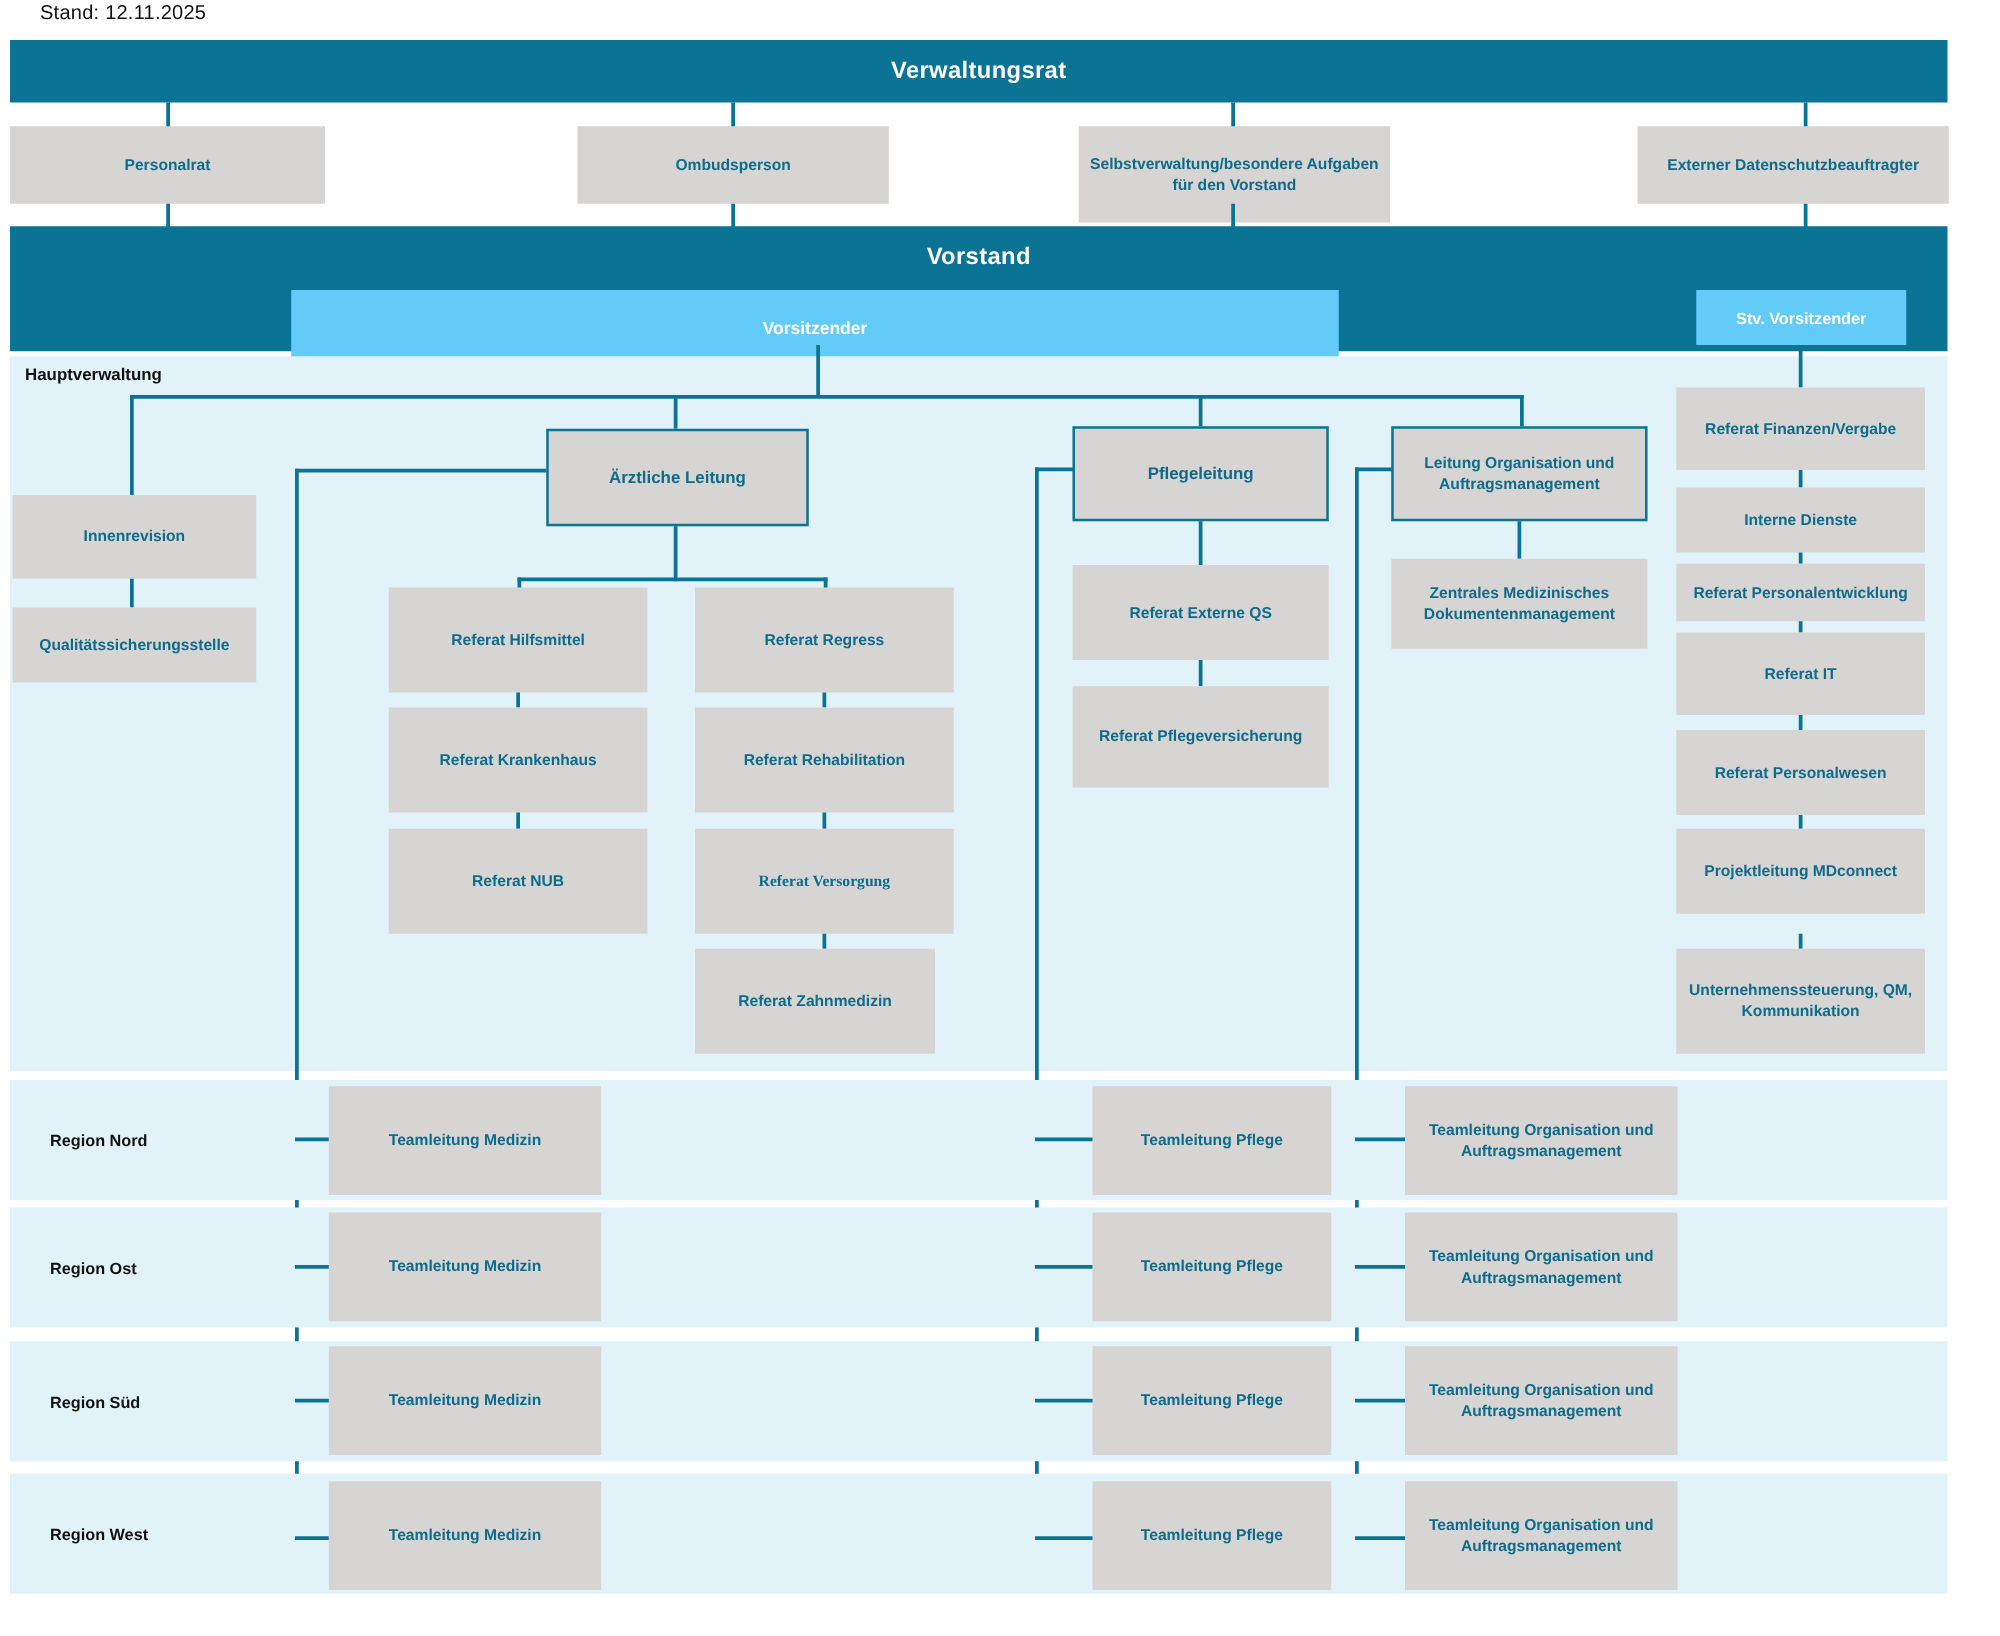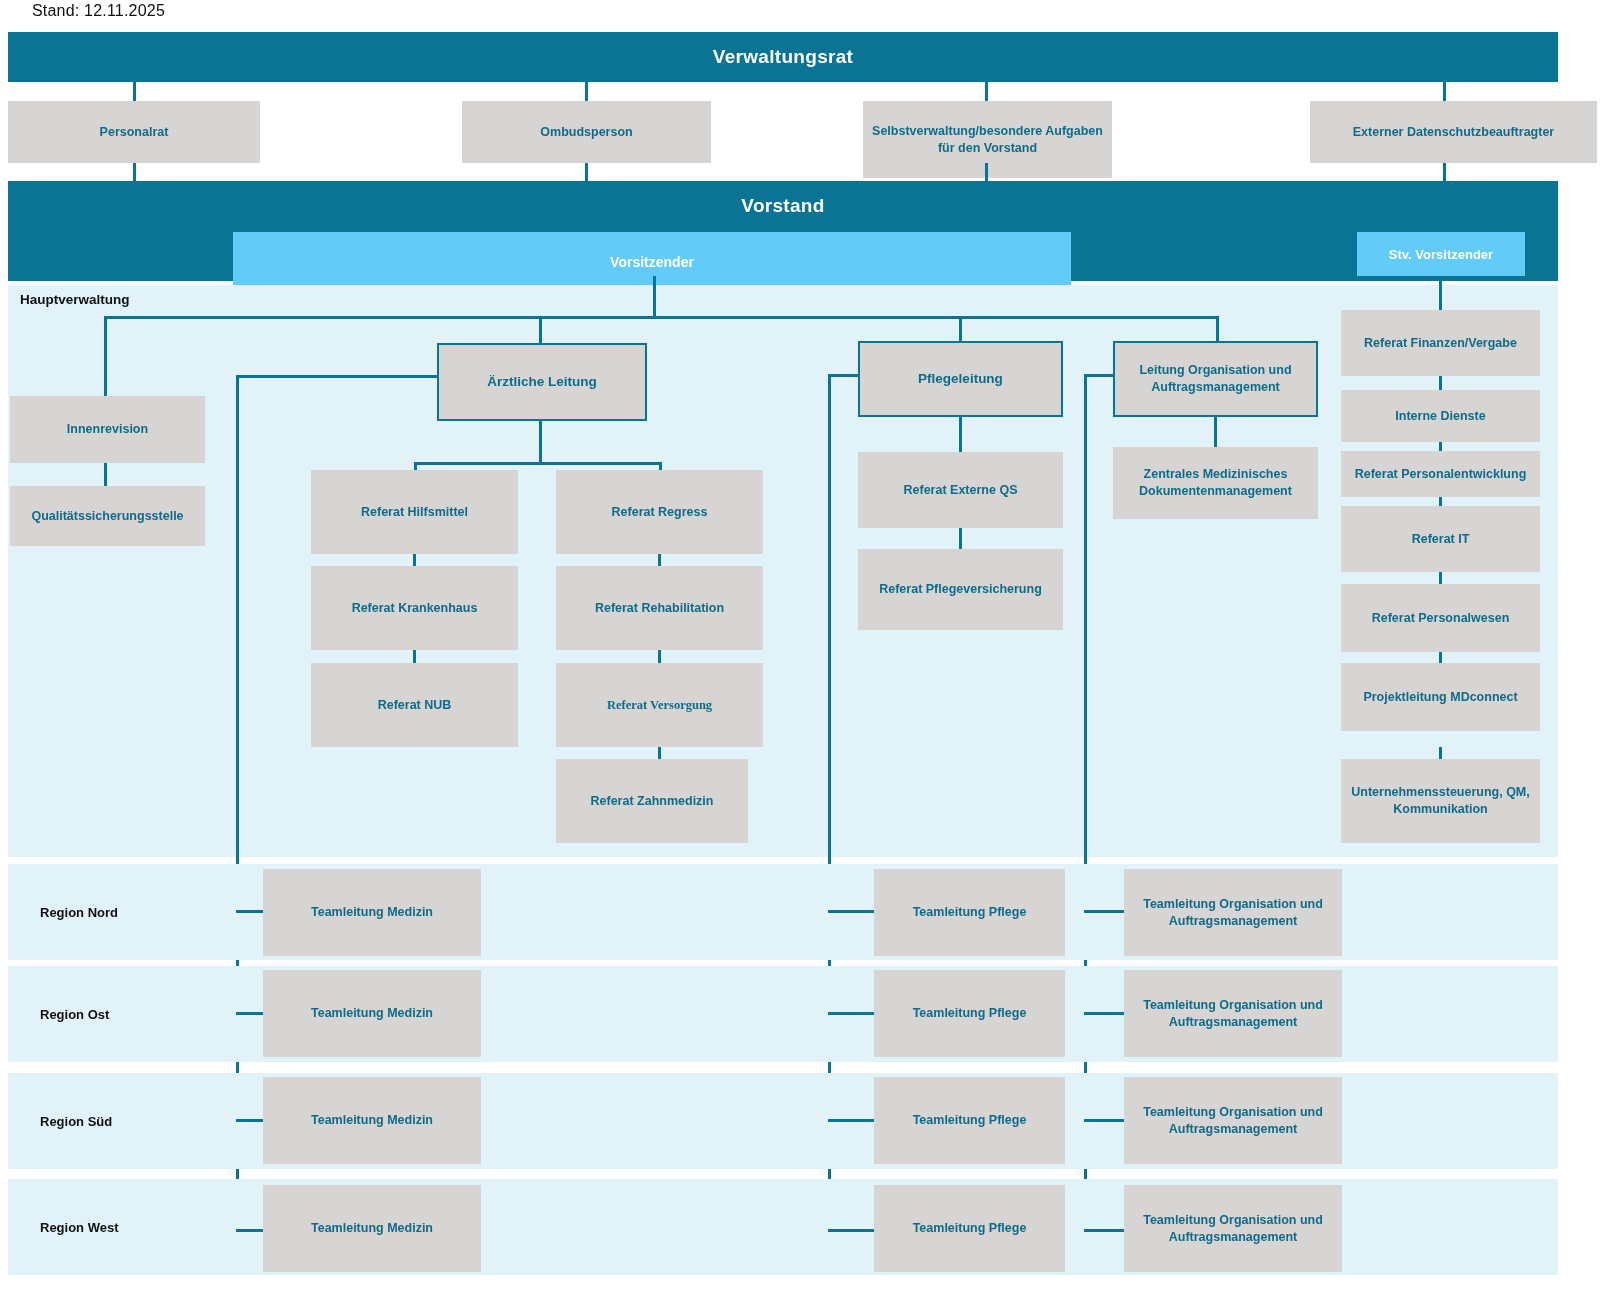--- a/index.html
+++ b/index.html
@@ -75,21 +75,21 @@
 
   <div class="abs gbox" style="left:8px;top:101px;width:252px;height:62px;">
     <span>Personalrat</span>
   </div>
   <div class="abs gbox" style="left:462px;top:101px;width:249px;height:62px;">
     <span>Ombudsperson</span>
   </div>
   <div class="abs gbox" style="left:863px;top:101px;width:249px;height:77px;">
     <span>Selbstverwaltung/besondere Aufgaben für den Vorstand</span>
   </div>
-  <div class="abs gbox" style="left:1310px;top:101px;width:287px;height:62px;">
+  <div class="abs gbox" style="left:1310px;top:101px;width:249px;height:62px;">
     <span>Externer Datenschutzbeauftragter</span>
   </div>
 
   <div class="abs cx" style="left:133px;top:163px;width:3px;height:19px;"></div>
   <div class="abs cx" style="left:585px;top:163px;width:3px;height:19px;"></div>
   <div class="abs cx" style="left:985px;top:163px;width:3px;height:19px;"></div>
   <div class="abs cx" style="left:1443px;top:163px;width:3px;height:19px;"></div>
 
   <div class="abs banner" style="left:8px;top:181px;width:1550px;height:100px;align-items:flex-start;padding-top:14px;">
     <span class="banner-title" style="top:14px;">Vorstand</span>

